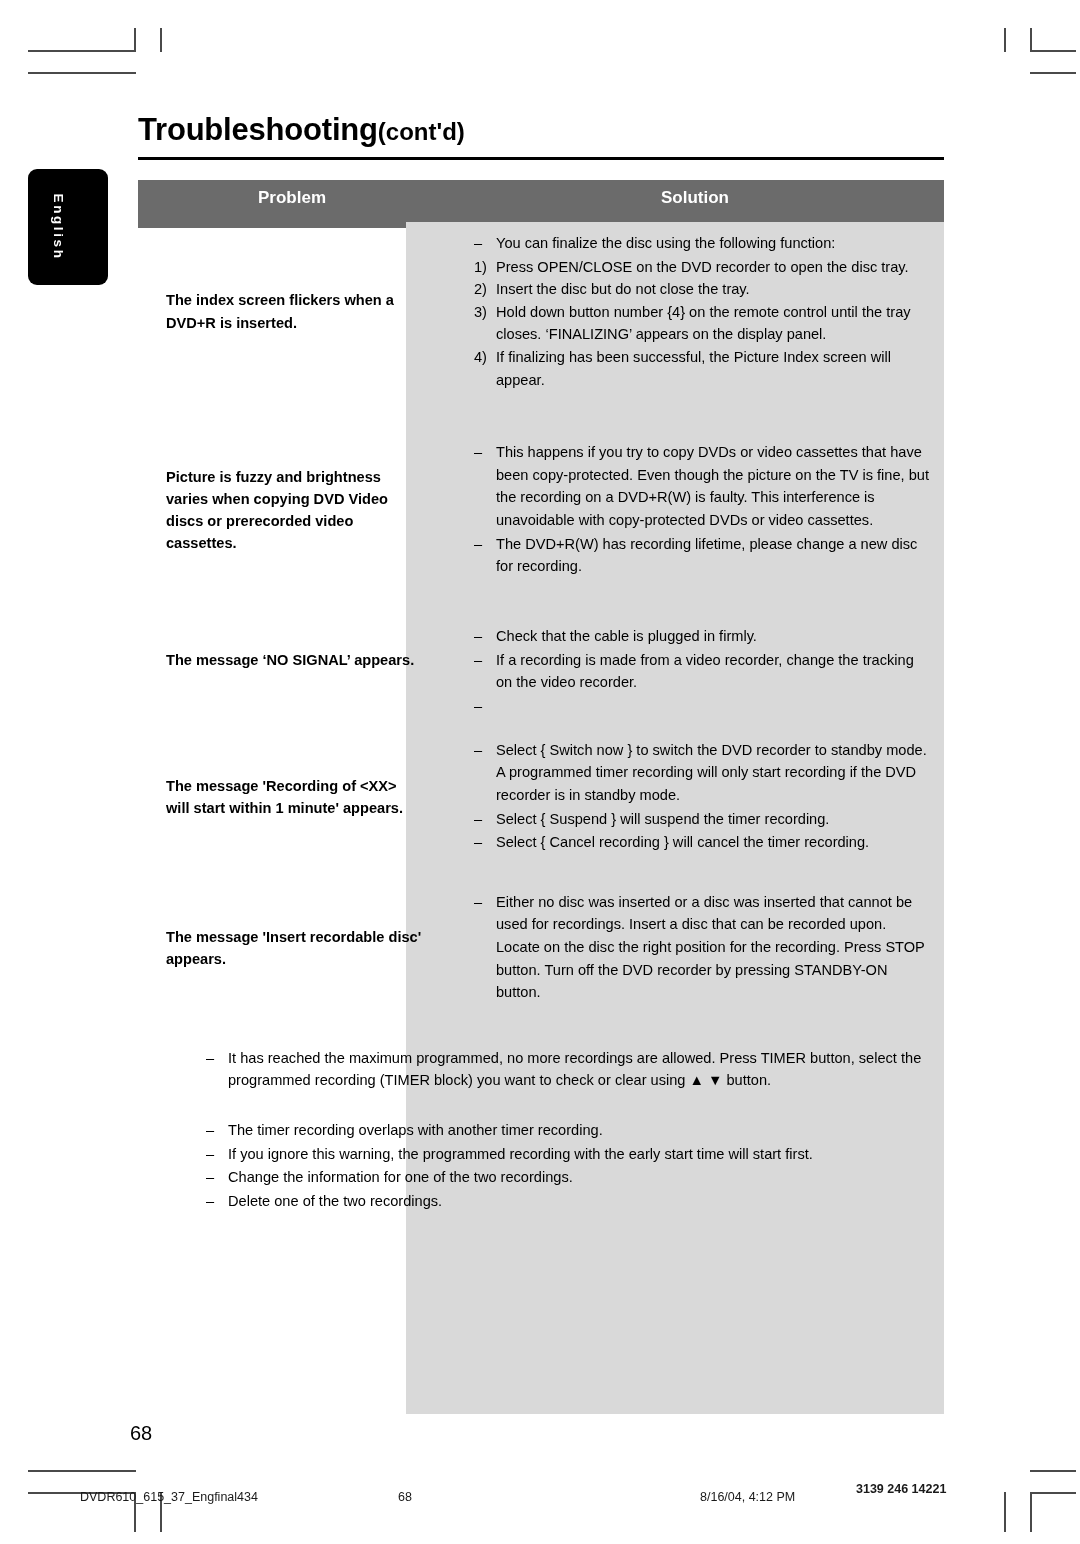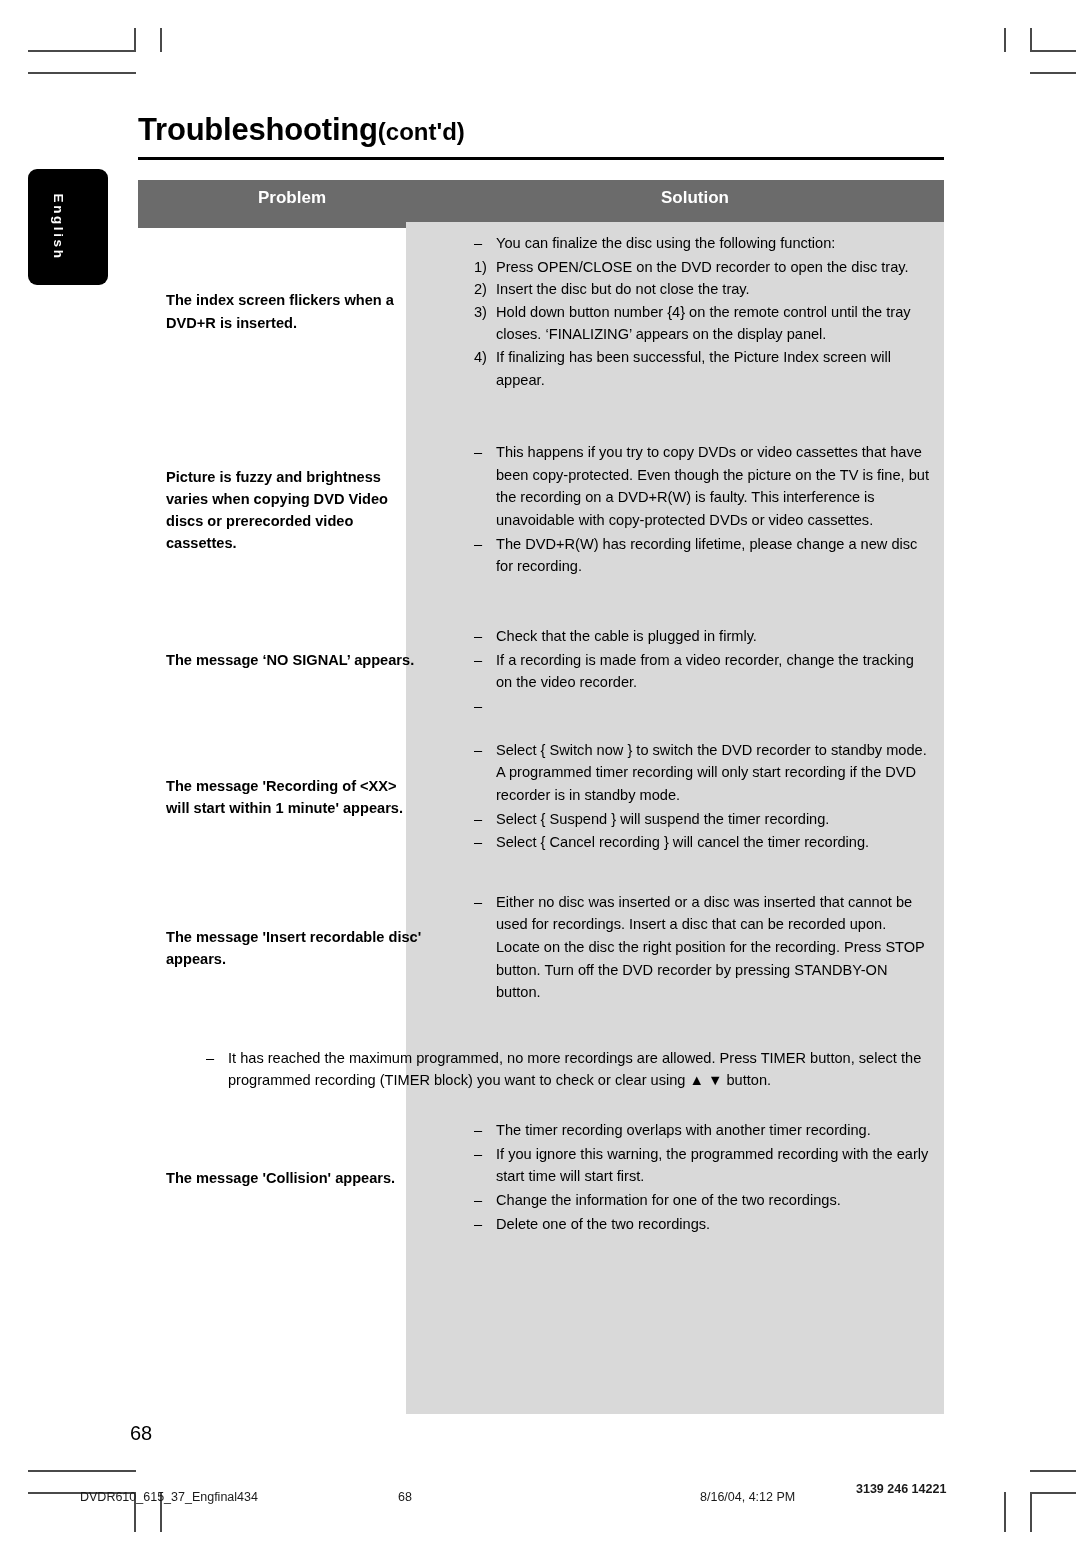--- a/index.html
+++ b/index.html
@@ -261,21 +261,20 @@
       </div>
     </div>
     <div style="height: 32px;"></div>
     <div class="row">
       <div class="solution-cell">
         <div class="bullet"><span class="dash">–</span><span>It has reached the maximum programmed, no more recordings are allowed. Press TIMER button, select the programmed recording (TIMER block) you want to check or clear using ▲ ▼ button.</span></div>
       </div>
     </div>
     <div style="height: 16px;"></div>
     <div class="row">
-      <div class="problem-cell">The message 'Collision' appears.</div>
       <div class="solution-cell">
         <div class="bullet"><span class="dash">–</span><span>The timer recording overlaps with another timer recording.</span></div>
         <div class="bullet"><span class="dash">–</span><span>If you ignore this warning, the programmed recording with the early start time will start first.</span></div>
         <div class="bullet"><span class="dash">–</span><span>Change the information for one of the two recordings.</span></div>
         <div class="bullet"><span class="dash">–</span><span>Delete one of the two recordings.</span></div>
       </div>
     </div>
   </div>
 
 <div id="page-number">68</div>

